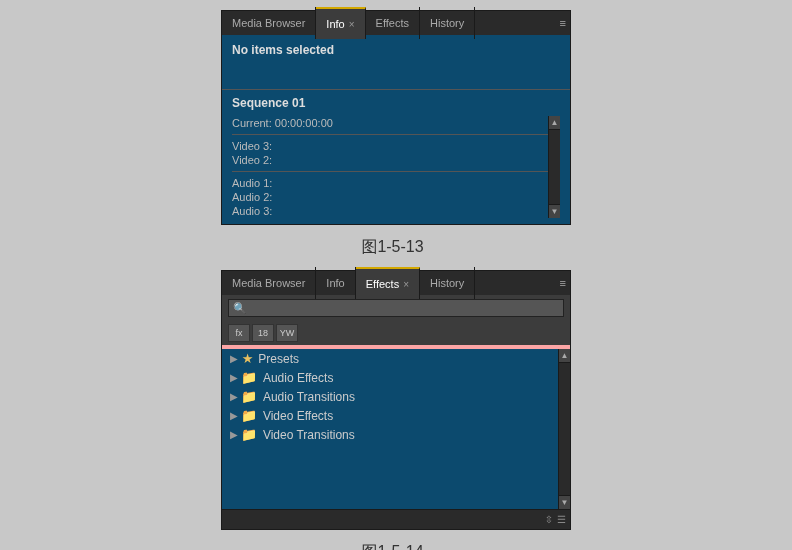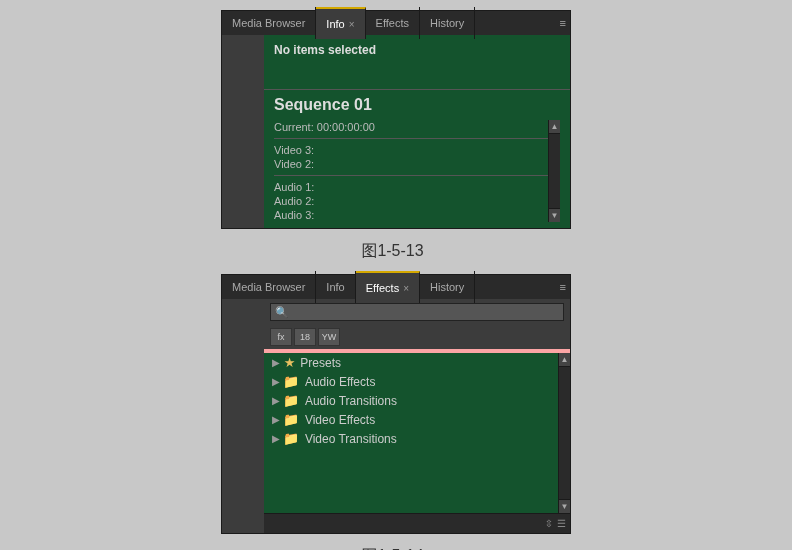--- a/index.html
+++ b/index.html
@@ -61,23 +61,22 @@
       right: 4px;
       top: 50%;
       transform: translateY(-50%);
       color: #aaa;
       font-size: 11px;
       cursor: pointer;
     }
 
     
     .panel-content {
-      background: #14532d;
+      background: #0c4a6e;
       padding: 0;
-      margin-left: 42px;
     }
 
     
     .info-no-items {
       padding: 8px 10px;
       color: #ddd;
       font-size: 12px;
       font-weight: bold;
       border-bottom: 1px solid #555;
       height: 55px;
@@ -85,21 +84,21 @@
       align-items: flex-start;
     }
 
     .info-section {
       padding: 6px 10px;
       position: relative;
     }
 
     .info-sequence-title {
       color: #ddd;
-      font-size: 16px;
+      font-size: 12px;
       font-weight: bold;
       margin-bottom: 6px;
     }
 
     .info-scroll-area {
       display: flex;
       position: relative;
       justify-content: center;
     }
 

